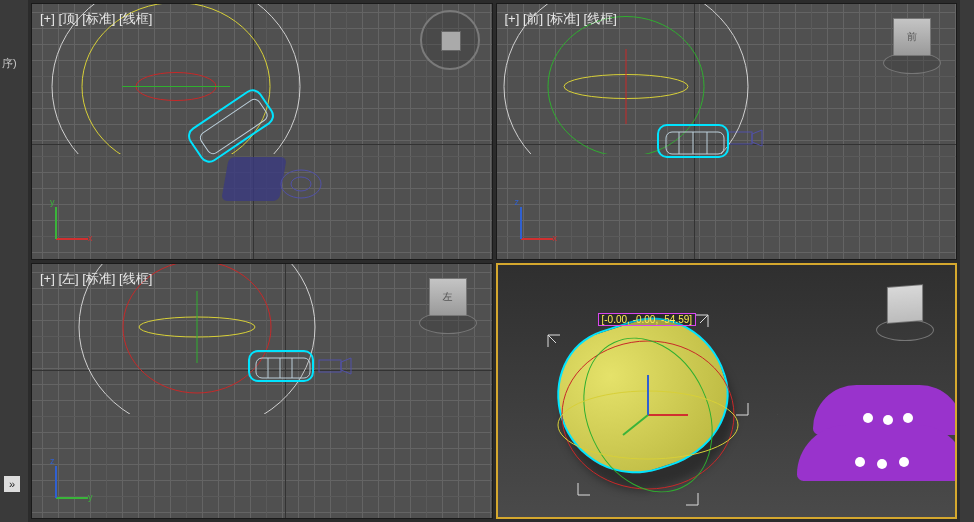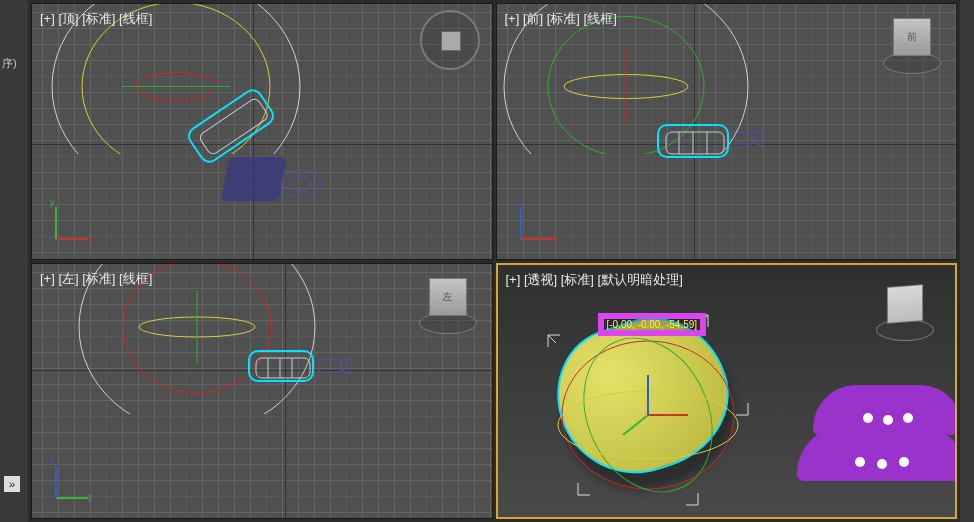--- a/index.html
+++ b/index.html
@@ -74,21 +74,21 @@
   .side-label {
     position: absolute; left: 2px; top: 56px; color: #c8c8c8; font-size: 11px; width: 24px;
   }
   .expand-btn {
     position: absolute; left: 4px; bottom: 30px; width: 16px; height: 16px;
     background: #ddd; color: #222; font-size: 11px;
     display: flex; align-items: center; justify-content: center; cursor: pointer; z-index: 40;
   }
   .coords-tag {
     position: absolute; font-size: 10px; color: #ffee55;
-    border: 6px solid #d946ef; padding: 0 3px; background: rgba(0,0,0,.2); z-index: 30;
+    border: 1px solid #d946ef; padding: 0 3px; background: rgba(0,0,0,.2); z-index: 30;
   }
   .persp-floor {
     position: absolute; inset: 0;
     background:
       linear-gradient(#2f2f2f,#4a4a4a);
   }
   .blob-main {
     position: absolute; z-index: 12;
     background: radial-gradient(ellipse at 35% 30%, #e5e26a, #b5b23a);
     border-radius: 40% 45% 50% 48% / 50% 55% 48% 55%;
@@ -226,21 +226,20 @@
         <line x1="0" y1="180" x2="460" y2="180"></line>
         <line x1="0" y1="200" x2="460" y2="210"></line>
         <line x1="0" y1="225" x2="460" y2="250"></line>
         <line x1="30" y1="260" x2="230" y2="150"></line>
         <line x1="90" y1="260" x2="280" y2="150"></line>
         <line x1="160" y1="260" x2="340" y2="150"></line>
       </g>
       <ellipse cx="170" cy="190" rx="110" ry="42" fill="none" stroke="#bbb"></ellipse>
       <ellipse cx="170" cy="190" rx="70" ry="28" fill="none" stroke="#bbb"></ellipse>
     </svg>
-    <div class="vp-label">[+] [透视] [标准] [默认明暗处理]</div>
     <div class="coords-tag" style="left:100px;top:48px;">[-0.00, -0.00, -54.59]</div>
 
     <div class="purple-blob" style="width:150px;height:50px;right:-8px;top:120px;border-radius:80px 80px 12px 12px;">
       <div class="dot" style="left:50px;top:28px;"></div>
         <div class="dot" style="left:70px;top:30px;"></div>
         <div class="dot" style="left:90px;top:28px;"></div>
     </div>
     <div class="purple-blob" style="width:170px;height:56px;right:-12px;top:160px;border-radius:90px 90px 12px 12px;">
       <div class="dot" style="left:58px;top:32px;"></div>
         <div class="dot" style="left:80px;top:34px;"></div>

